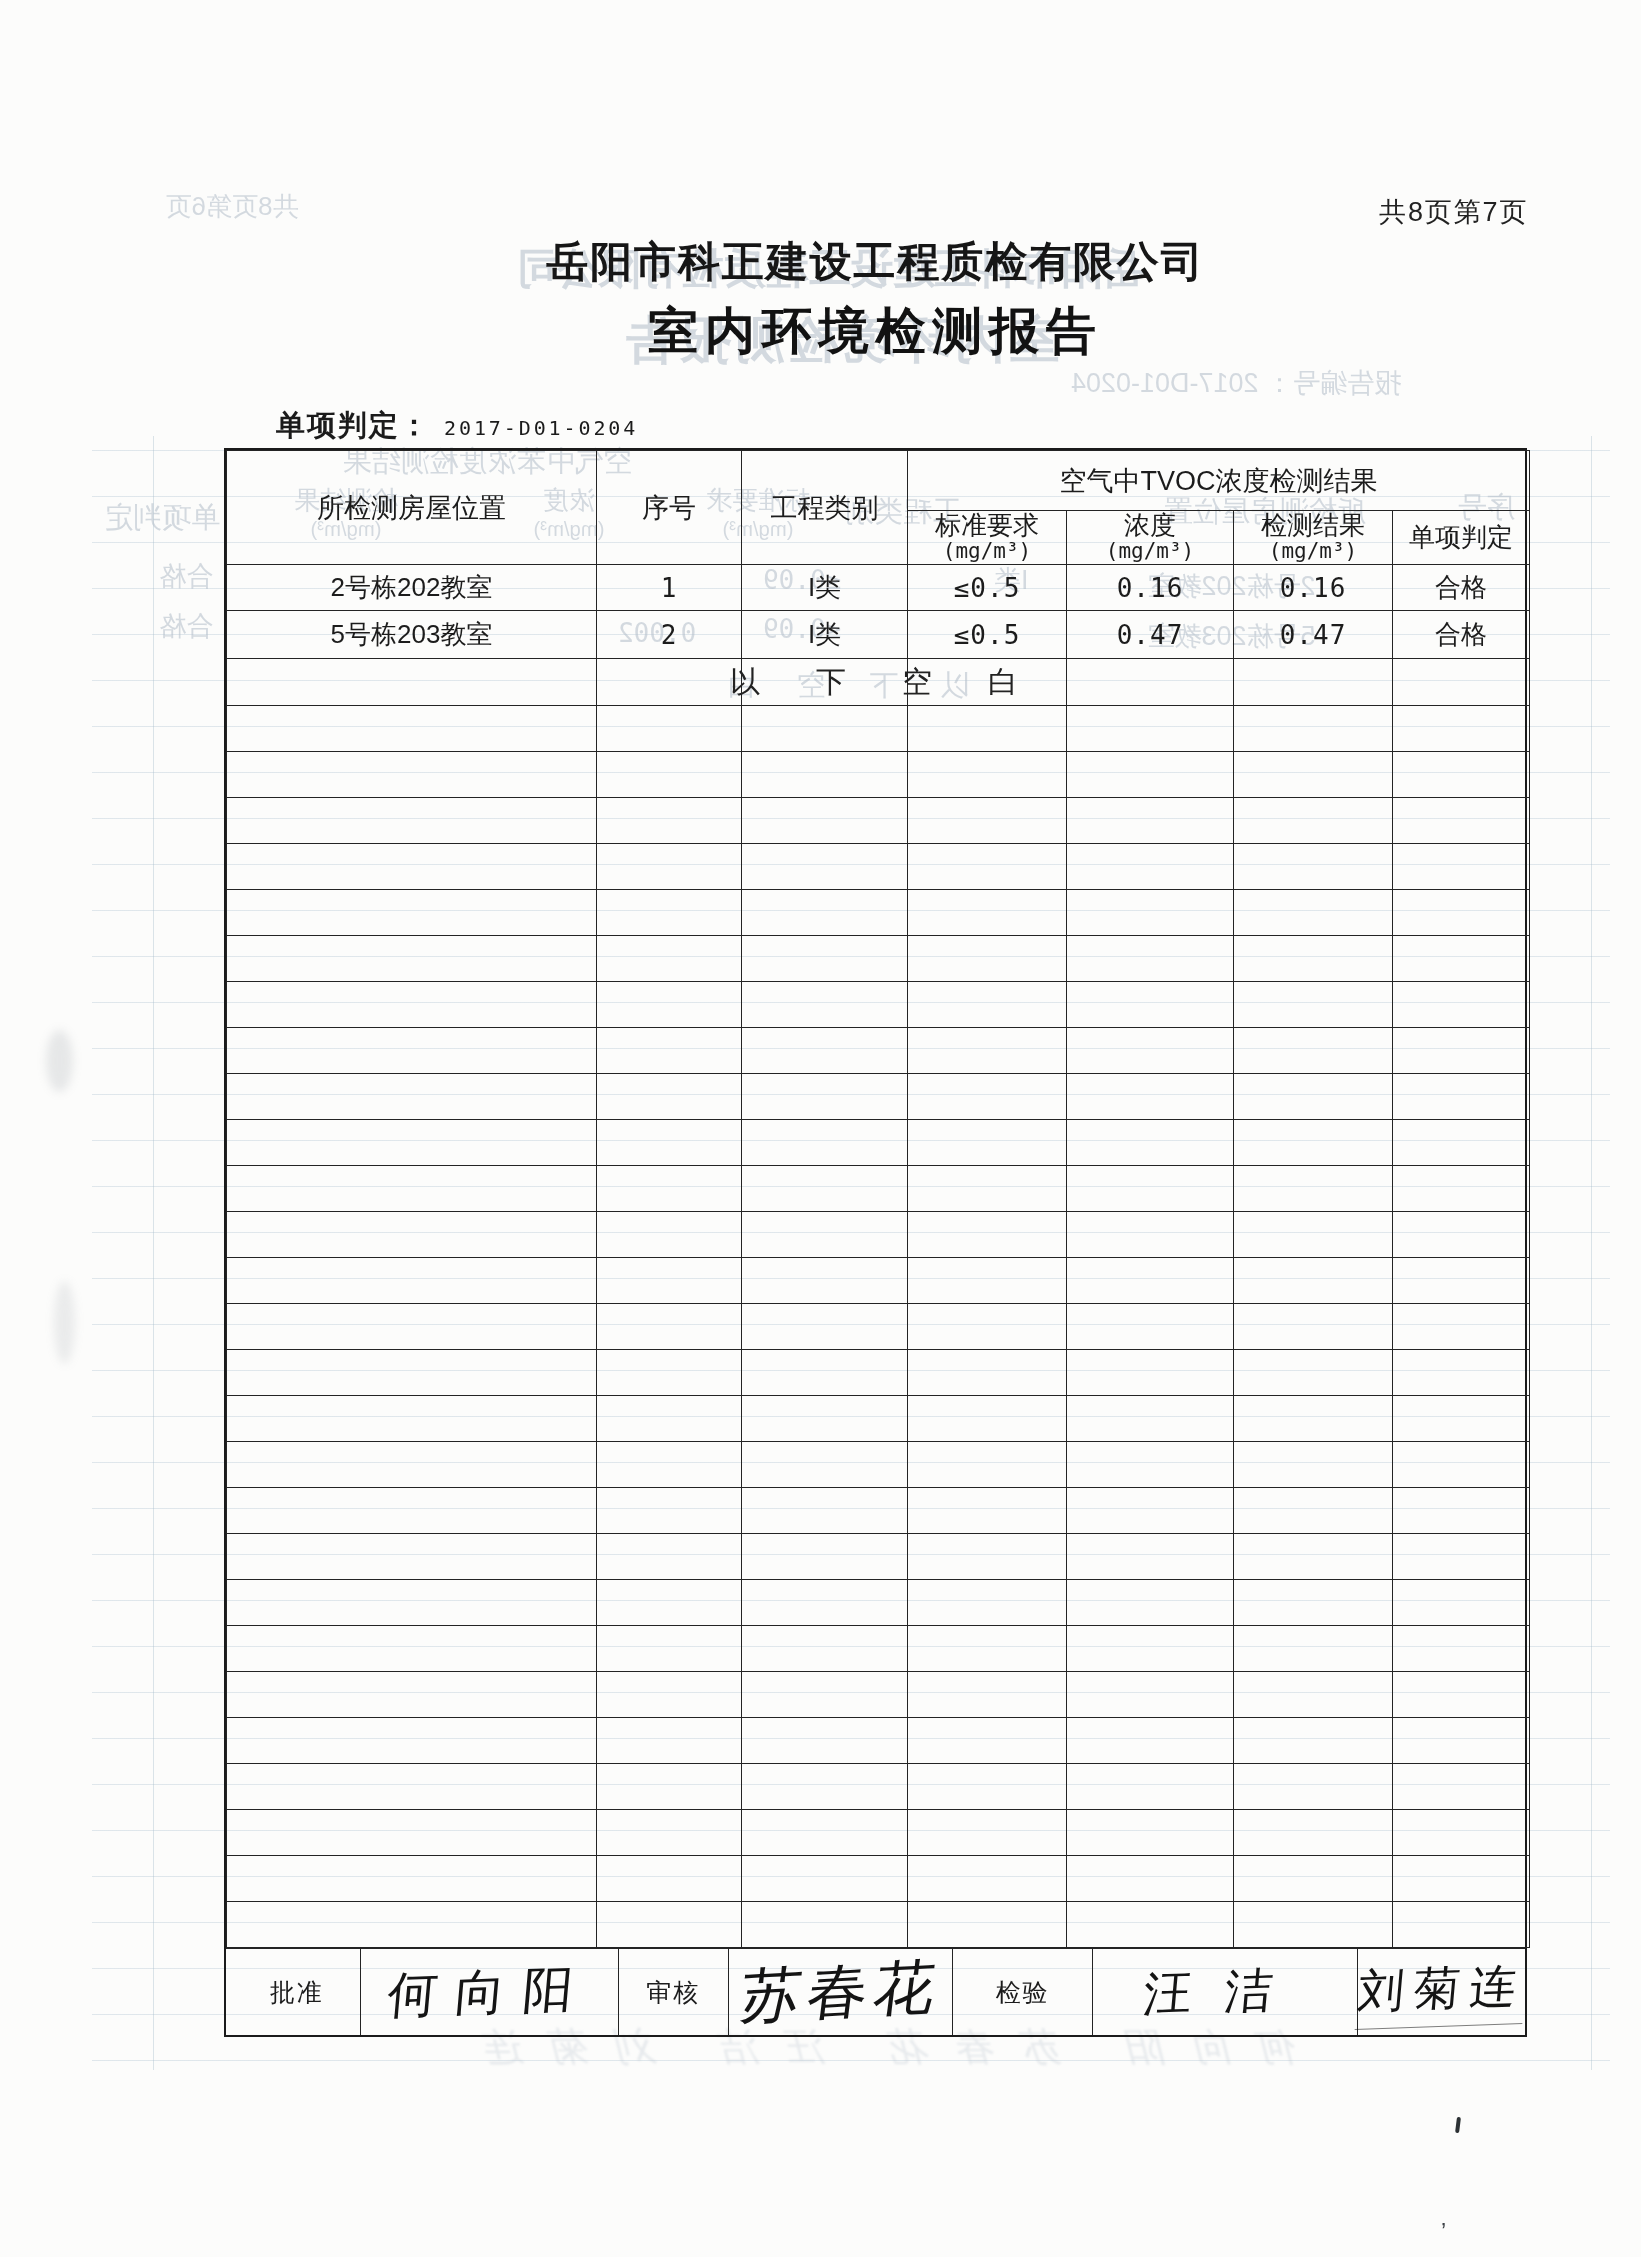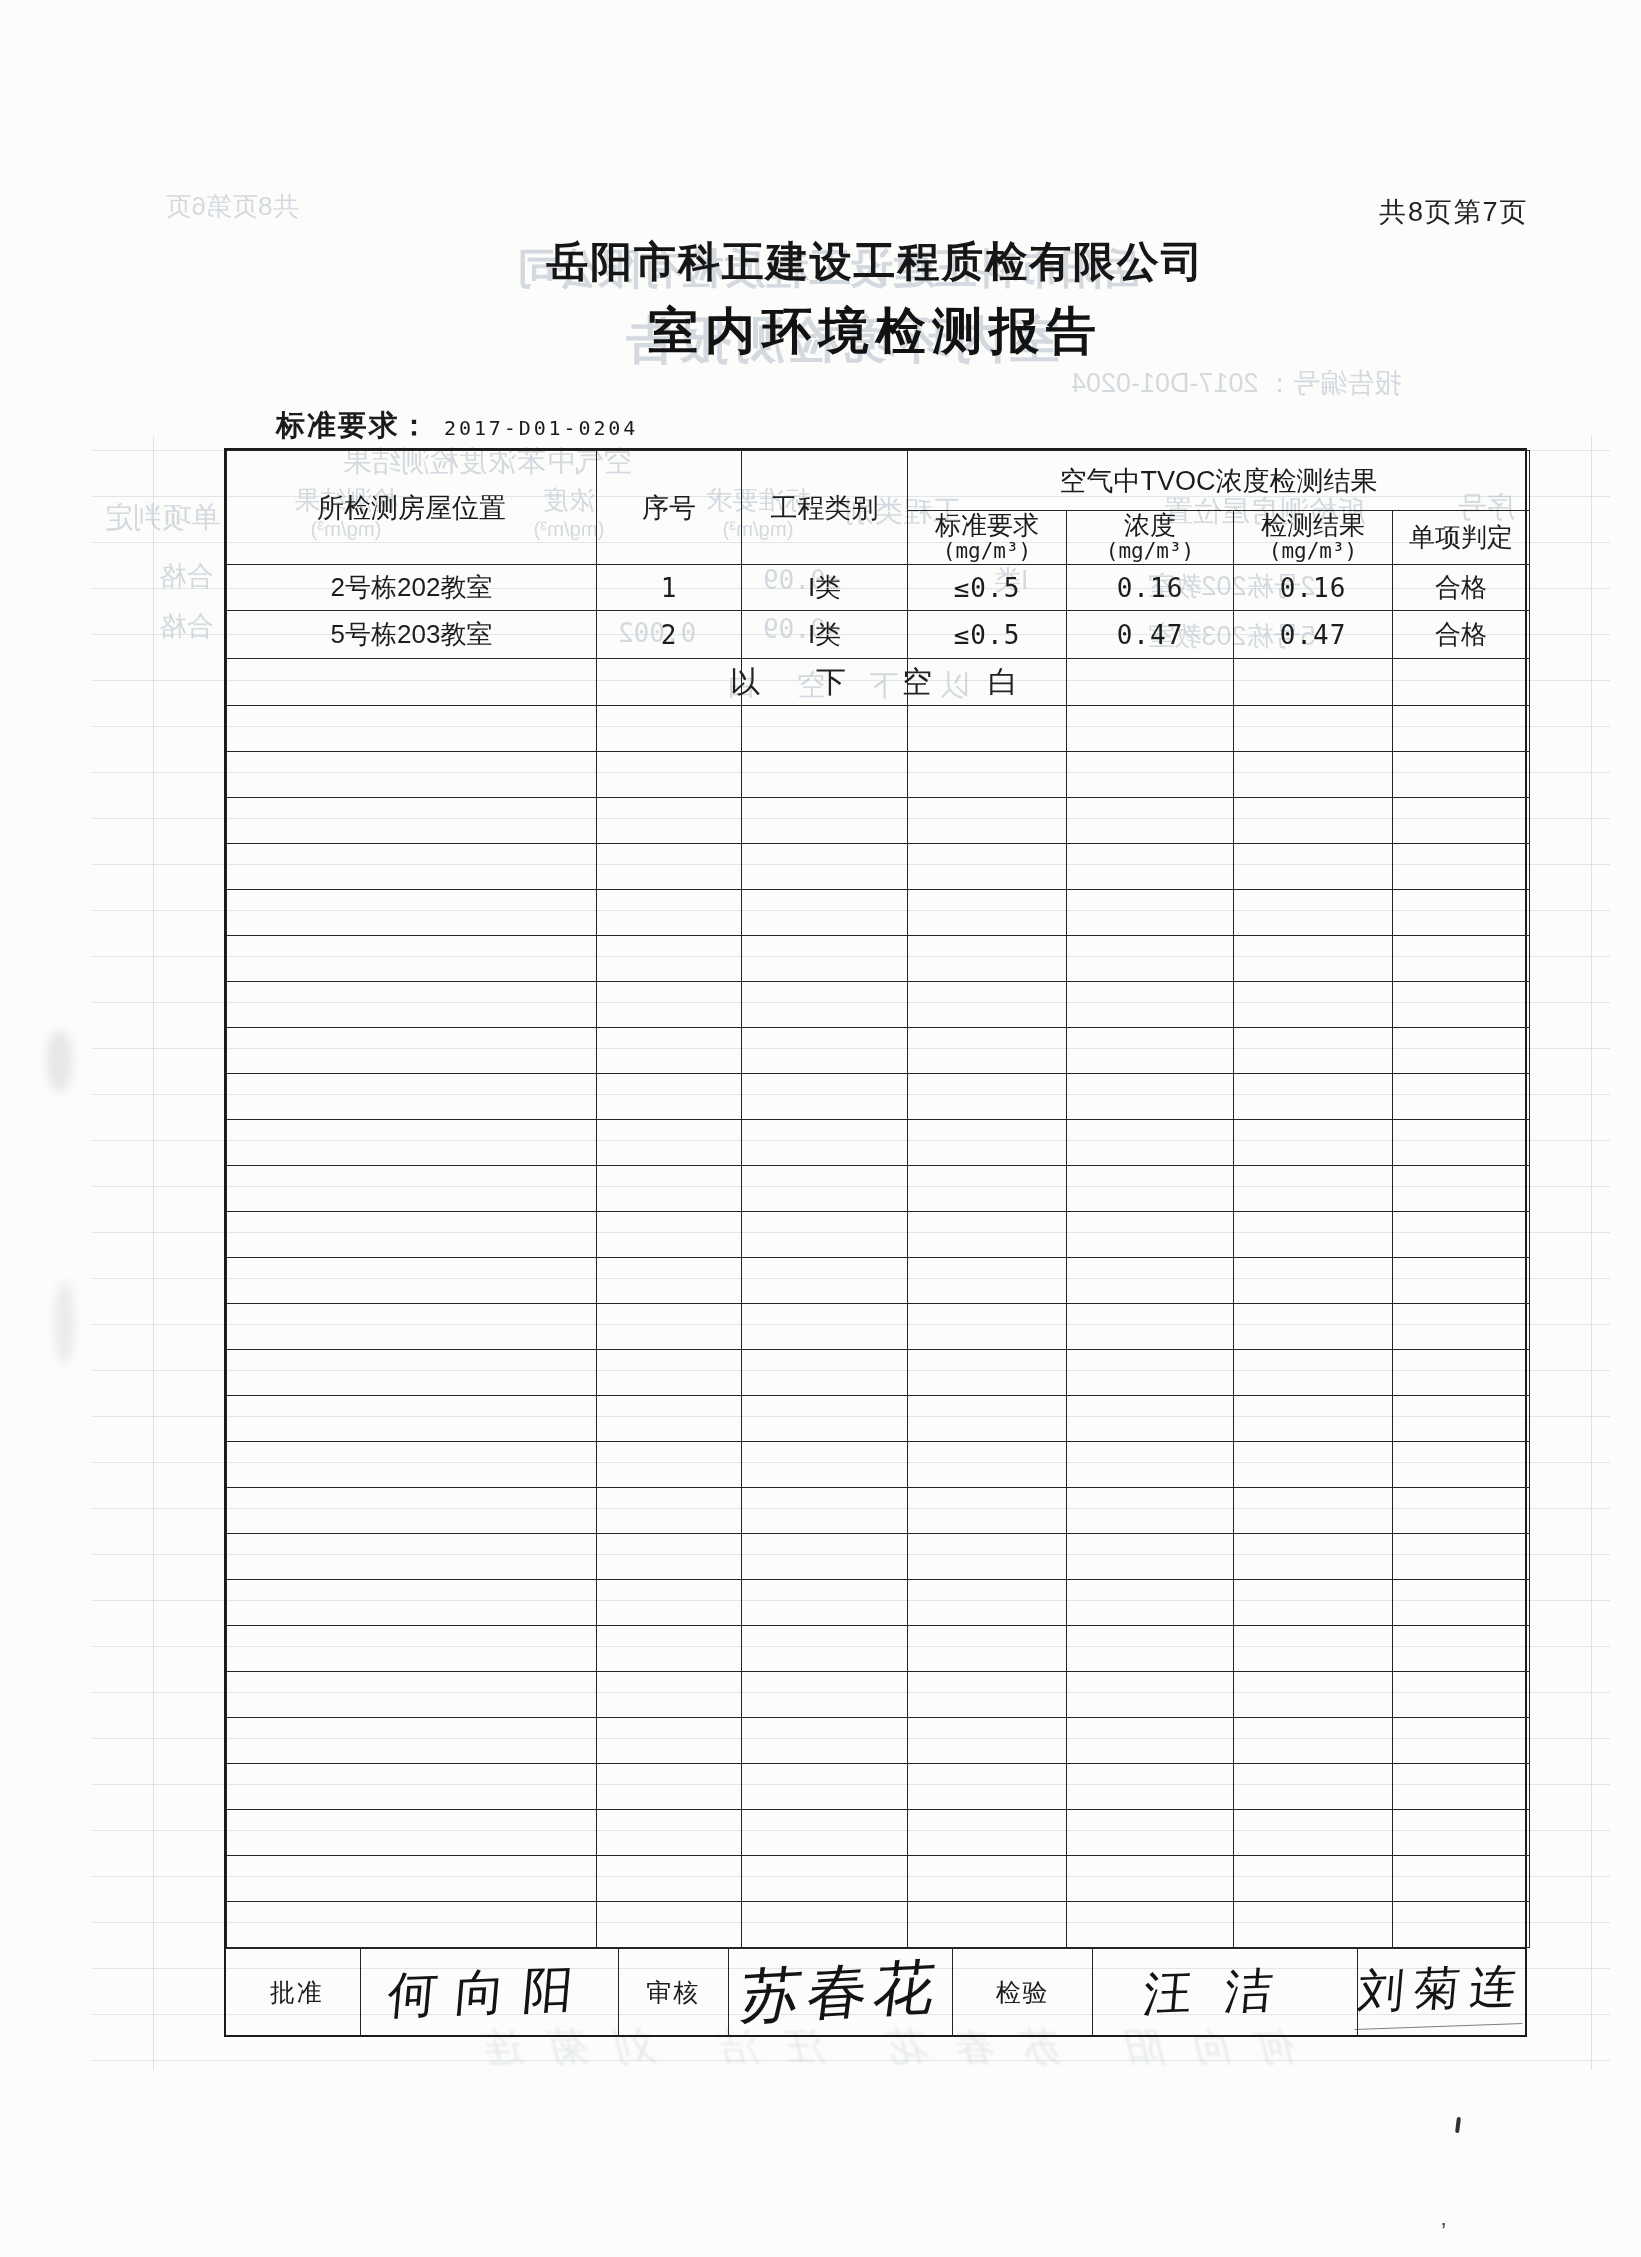--- a/index.html
+++ b/index.html
@@ -129,21 +129,21 @@
   </div>
 
   <div class="front">
 
     <div class="page-marker">共8页第7页</div>
 
     <div class="company">岳阳市科正建设工程质检有限公司</div>
     <div class="doc-title">室内环境检测报告</div>
 
     <div class="report-line">
-      <span class="lbl">标准要求：</span><span class="no num">2017-D01-0204</span>
+      <span class="lbl">单项判定：</span><span class="no num">2017-D01-0204</span>
     </div>
 
     <div class="table-wrap">
       <table>
         <colgroup>
           <col style="width:370px">
             <col style="width:145px">
             <col style="width:166px">
           <col style="width:159px">
             <col style="width:167px">

